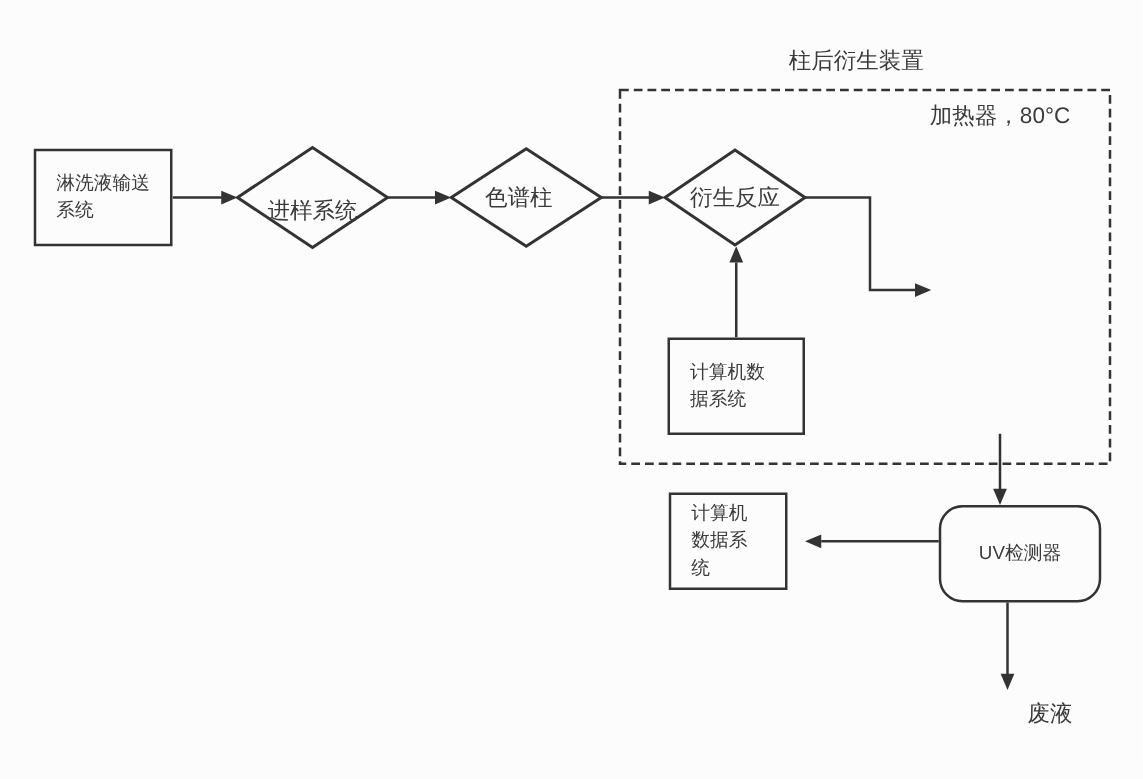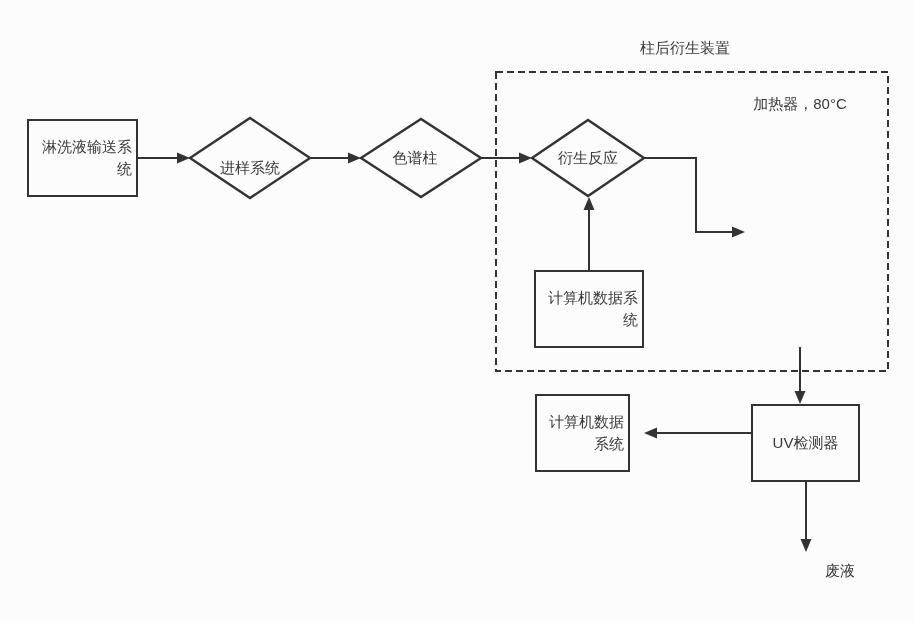--- a/index.html
+++ b/index.html
@@ -43,31 +43,31 @@
     stroke: var(--line, #333);
     stroke-width: 2.4;
   }
   .node-box {
     position: absolute;
     border: 2.4px solid var(--line, #333);
     background: var(--background, #fcfcfc);
     display: flex;
     align-items: center;
     justify-content: center;
-    text-align: right;
+    text-align: left;
     color: var(--text, #3a3a3a);
     font-size: 15px;
     line-height: 22px;
-    padding: 0 4px;
+    padding: 0 16px;
   }
   .shape-label {
     position: absolute;
     text-align: center;
     color: var(--text, #3a3a3a);
-    font-size: 15px;
+    font-size: 18px;
     line-height: 18px;
   }
 </style>
 </head>
 <body>
 
 <div class="canvas">
 
   <svg class="svg-layer" viewBox="0 0 914 623" xmlns="http://www.w3.org/2000/svg">
 
@@ -97,30 +97,30 @@
     <line class="stroke-line" x1="806" y1="482" x2="806" y2="540"></line>
     <polygon class="arrow-head" points="806,552 800.5,539 811.5,539"></polygon>
 
     <polygon class="diamond" points="190,158 250,118 310,158 250,198"></polygon>
     <polygon class="diamond" points="361,158 421,119 481,158 421,197"></polygon>
     <polygon class="diamond" points="532,158 588,120 644,158 588,196"></polygon>
   </svg>
 
   <div class="shape-label" style="left:605px; top:39px; width:160px;">柱后衍生装置</div>
 
-  <div class="shape-label" style="left:720px; top:95px; width:160px;">加热器，80°C</div>
+  <div class="shape-label" style="left:720px; top:83px; width:160px;">加热器，80°C</div>
 
   <div class="node-box" style="left:27px; top:119px; width:111px; height:78px;">淋洗液输送系统</div>
 
 
   <div class="node-box" style="left:534px; top:270px; width:110px; height:78px;">计算机数据系统</div>
 
   <div class="node-box" style="left:535px; top:394px; width:95px; height:78px;">计算机数据系统</div>
 
-  <div class="node-box" style="left:751px; top:404px; width:109px; height:78px;">UV检测器</div>
+  <div class="node-box" style="left:751px; top:404px; width:130px; height:78px;border-radius:19px;">UV检测器</div>
 
   <div class="shape-label" style="left:190px; top:159px; width:120px;">进样系统</div>
 
   <div class="shape-label" style="left:355px; top:149px; width:120px;">色谱柱</div>
 
   <div class="shape-label" style="left:528px; top:149px; width:120px;">衍生反应</div>
 
   <div class="shape-label" style="left:800px; top:562px; width:80px;">废液</div>
 
 </div>

